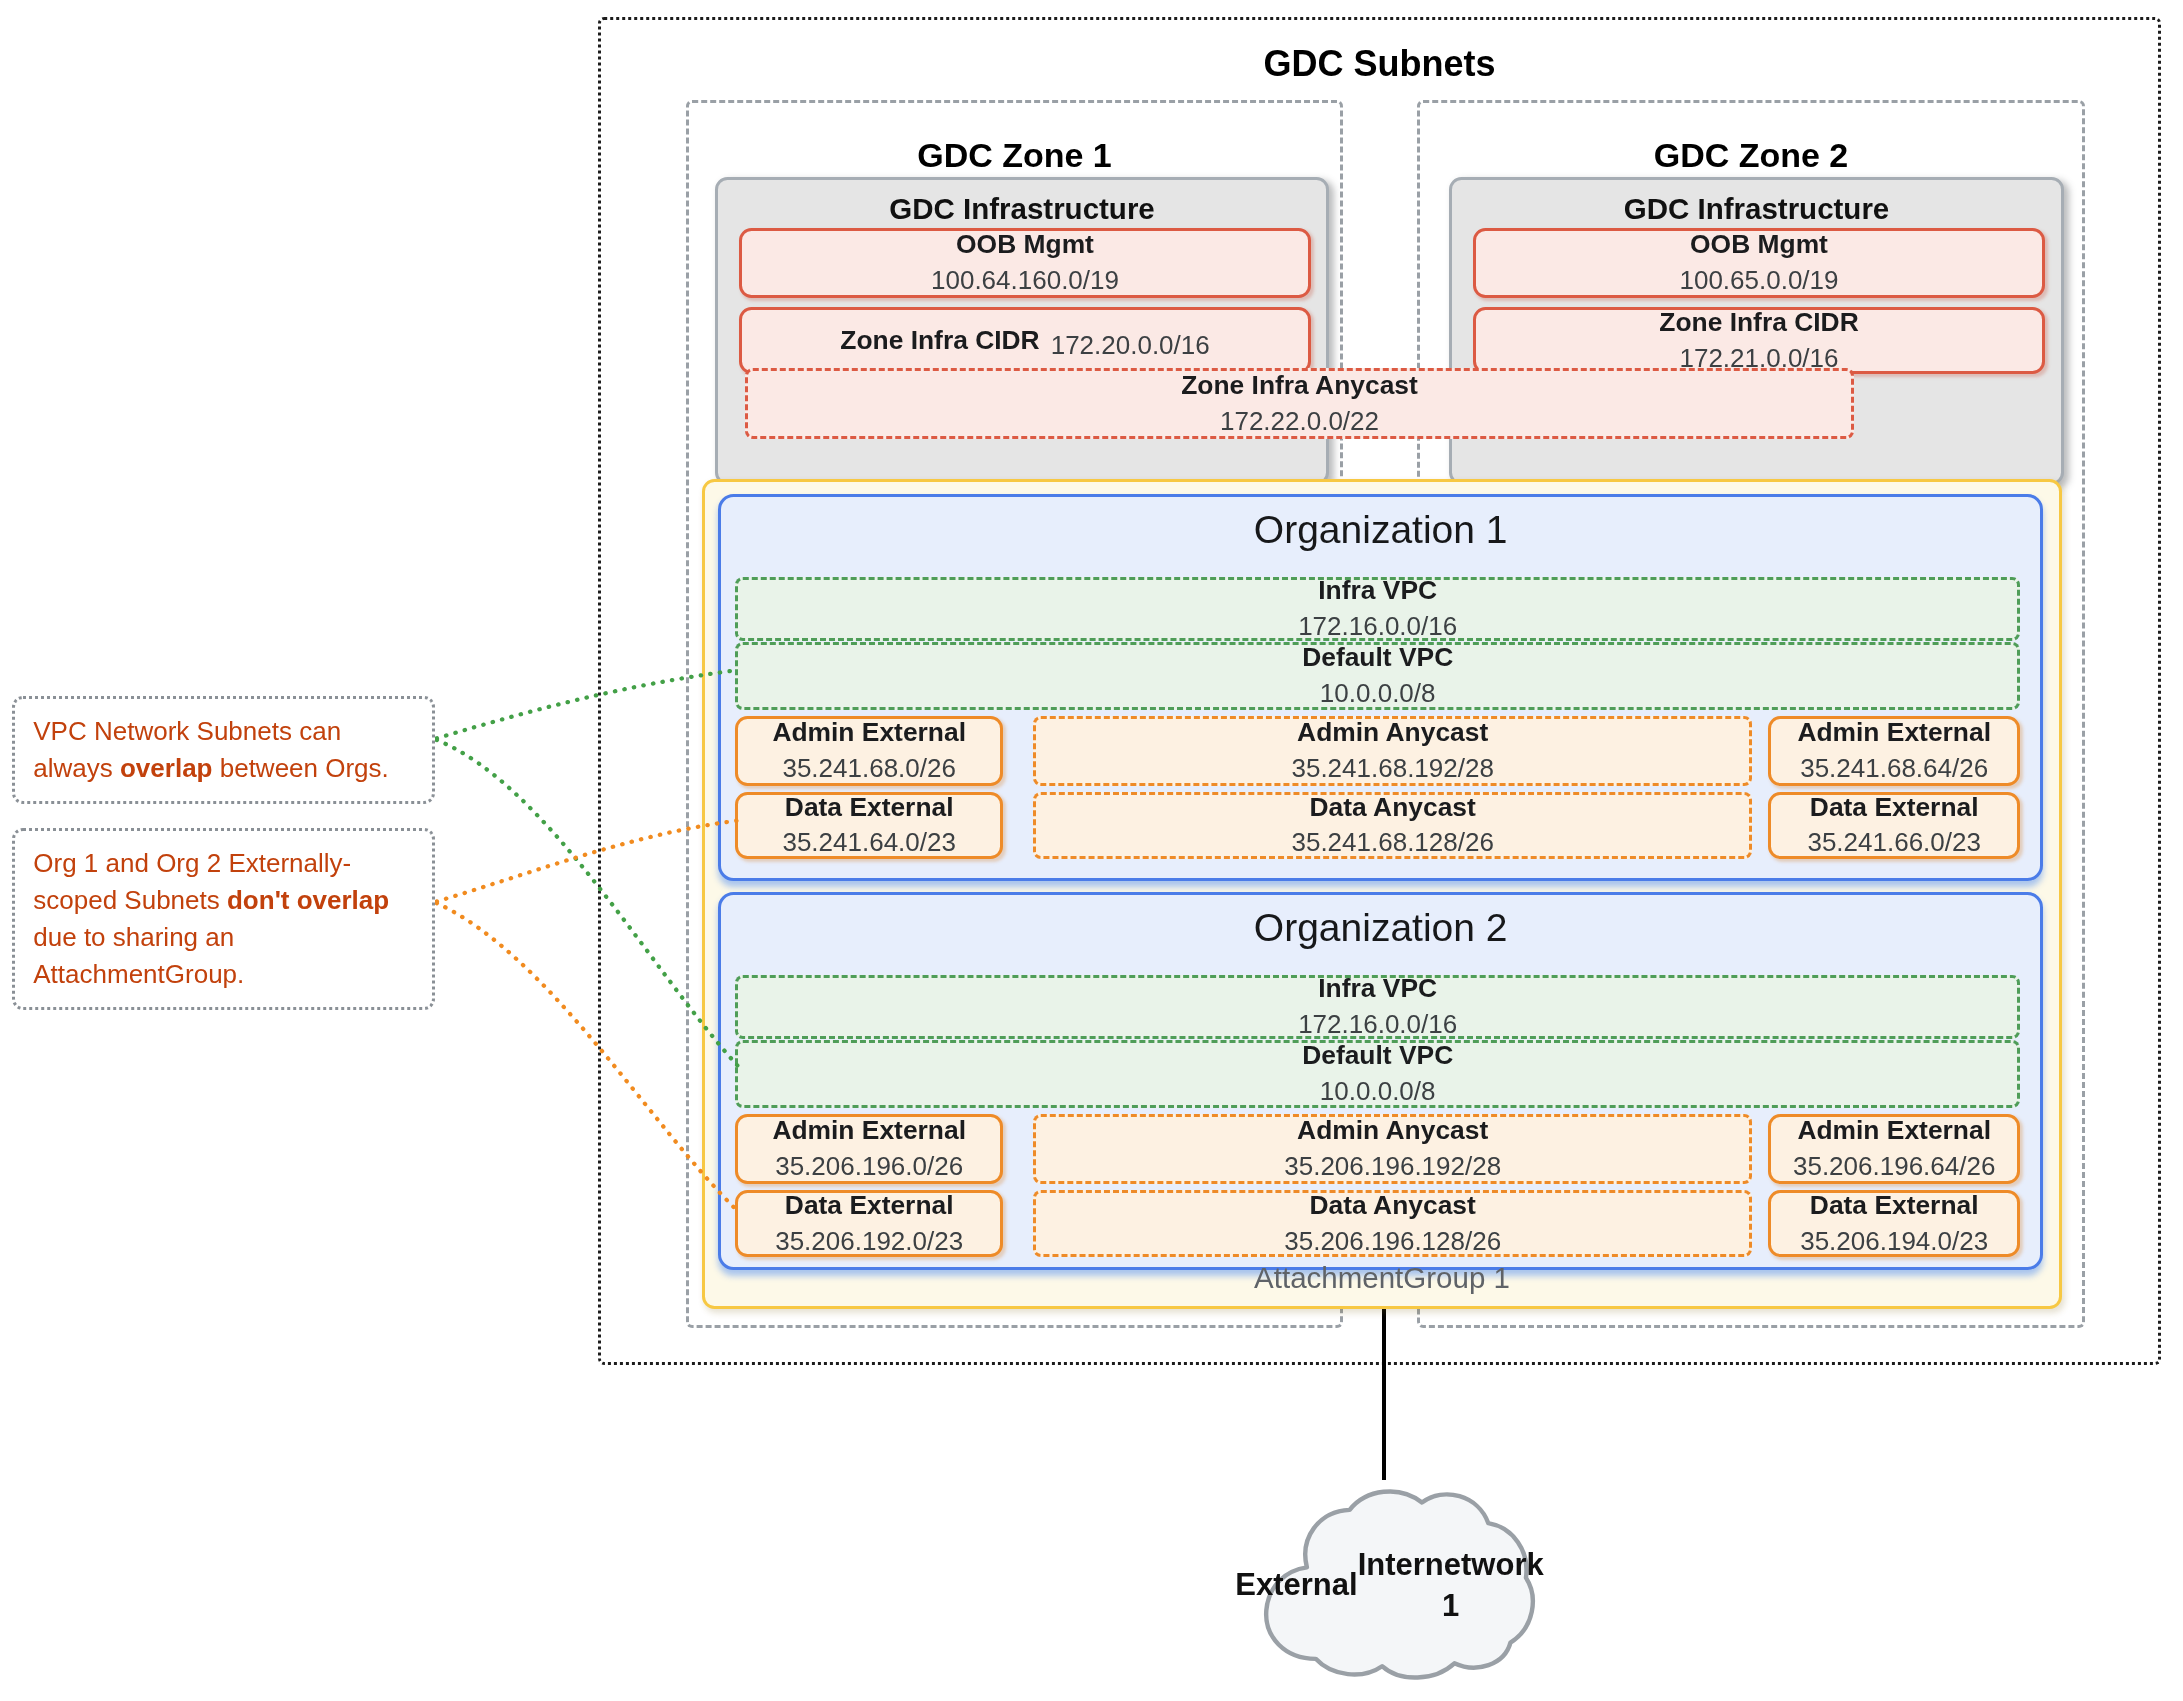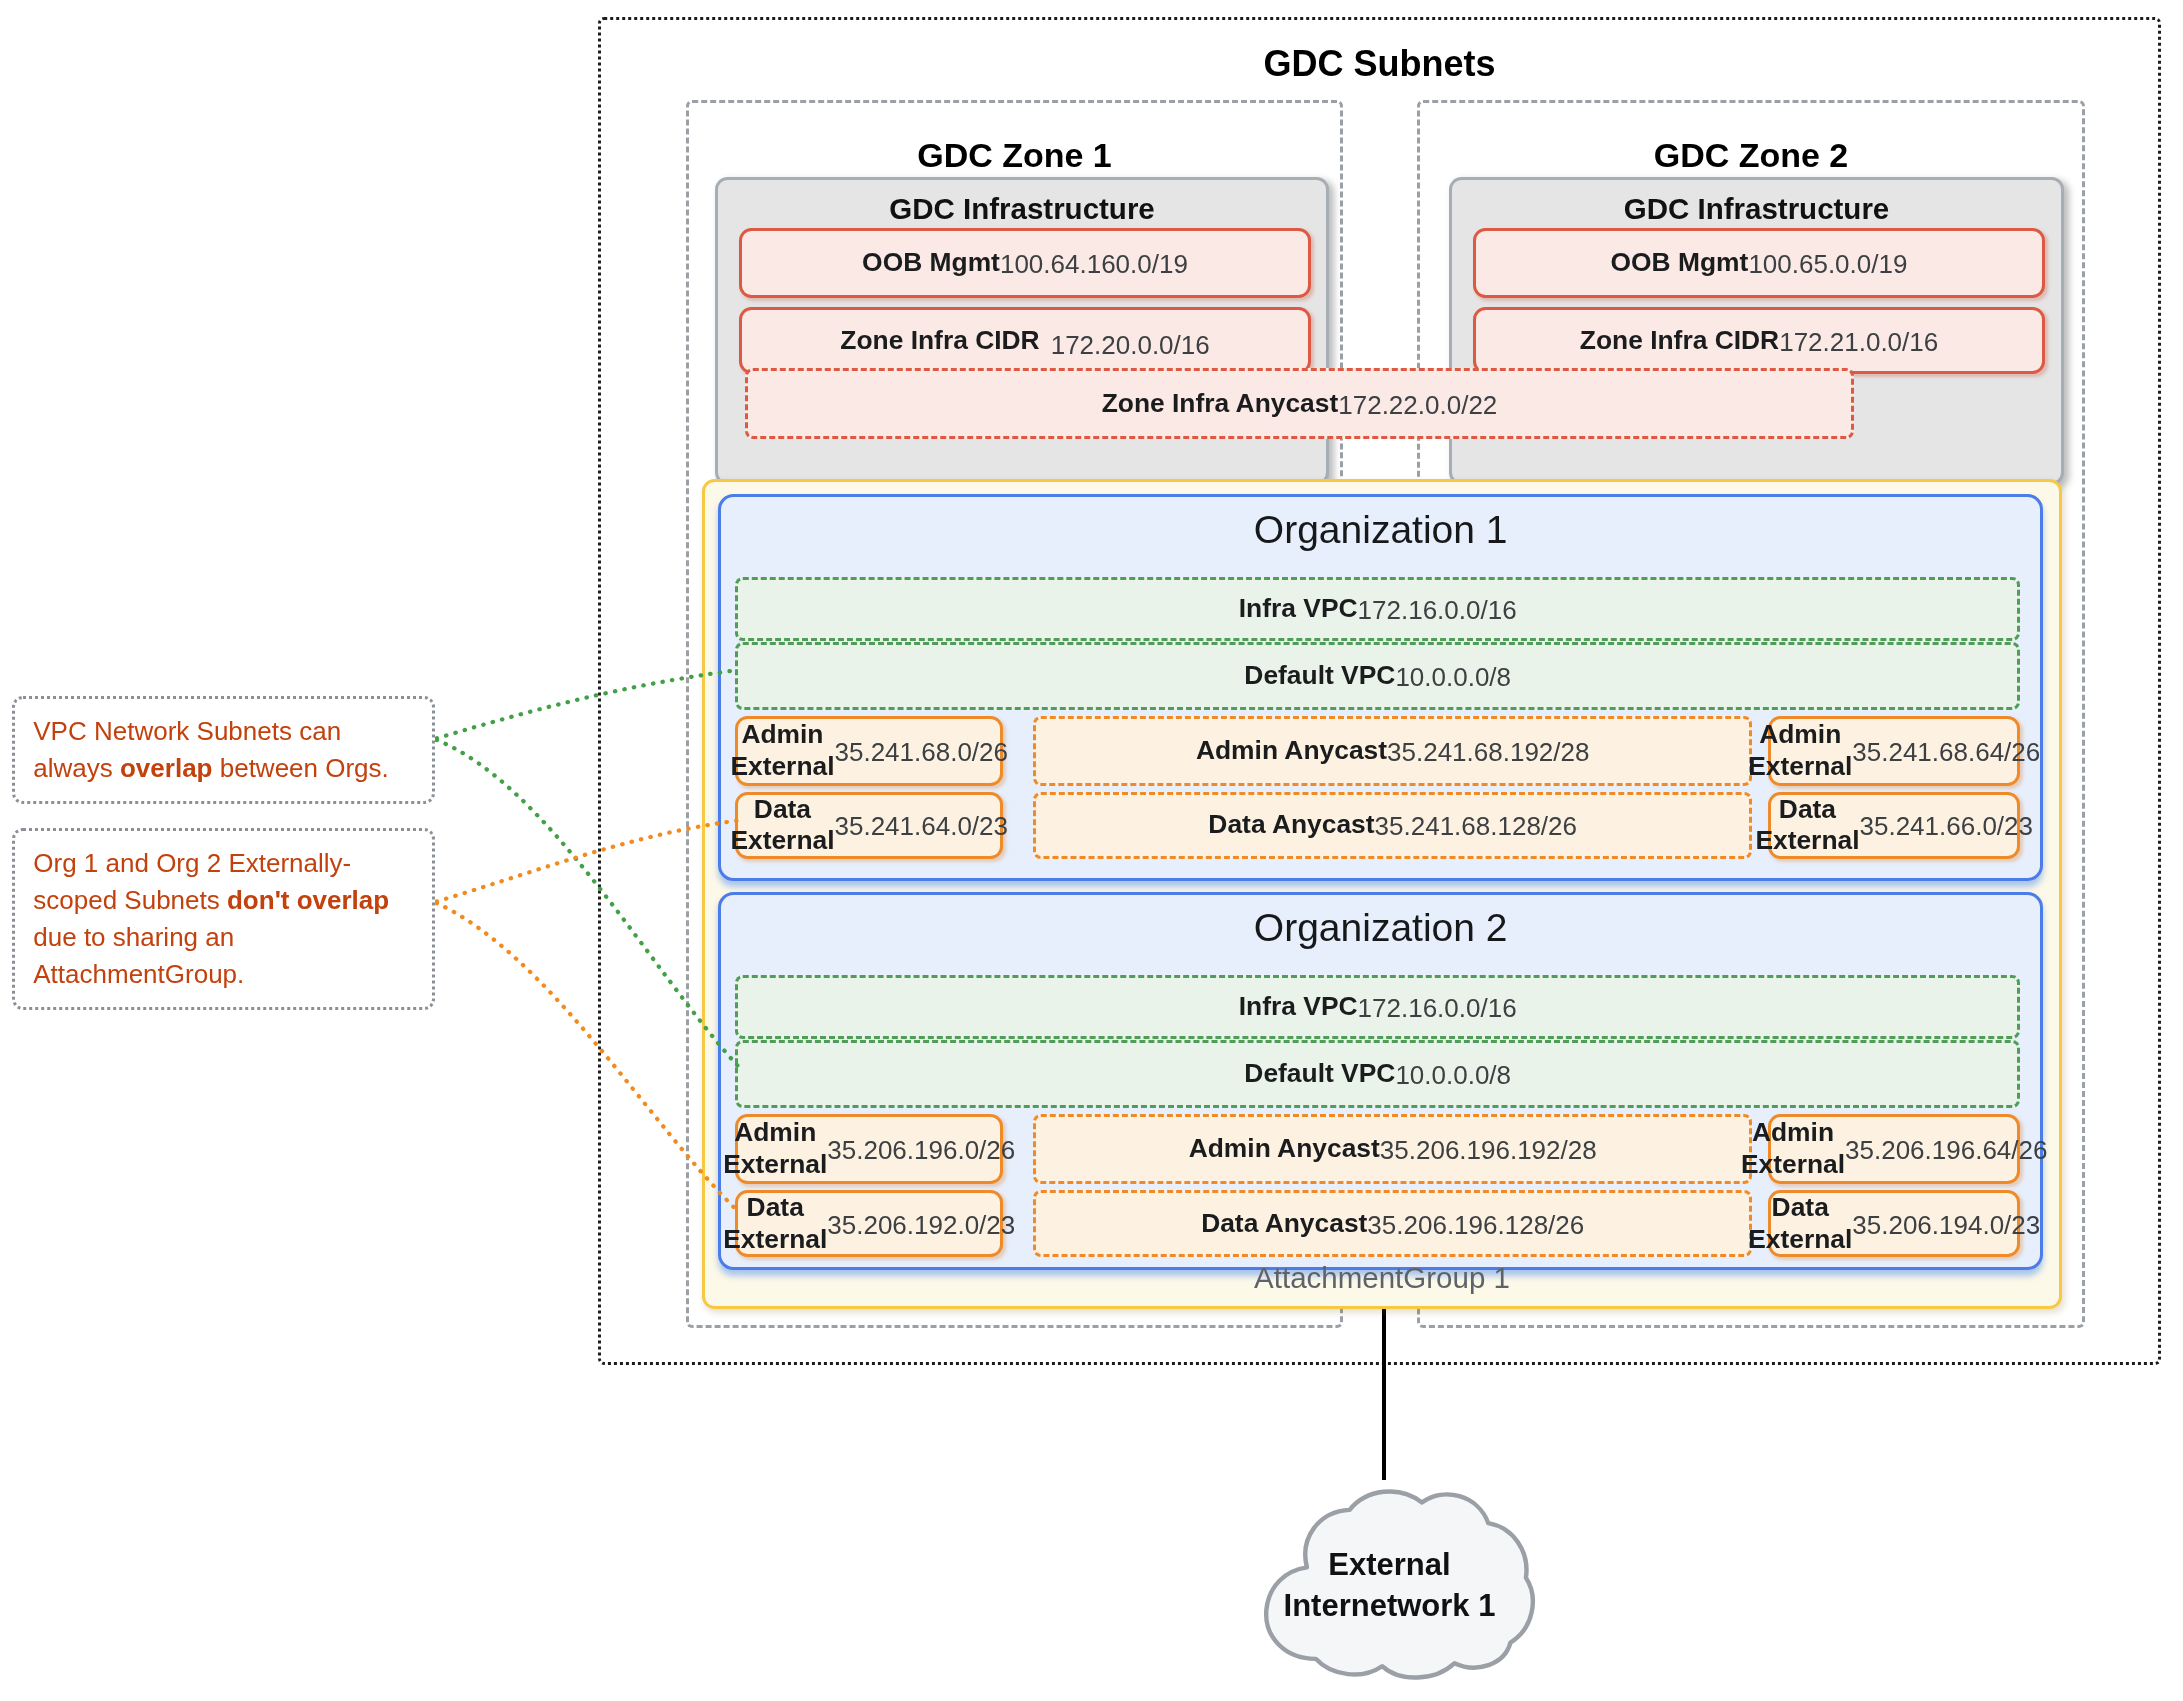--- a/index.html
+++ b/index.html
@@ -21,21 +21,21 @@
   .zone2 { left:816px; width:668px; }
   .zone-title { position:absolute; top:33px; left:0; right:0; text-align:center;
     font-size:34px; font-weight:bold; color:#000; }
 
   .infra { position:absolute; top:74px; background:#e5e5e5; border:3.1px solid #a6adb4;
     border-radius:12.4px; box-shadow:4.7px 3.9px 7px rgba(60,64,67,.35); }
   .zone1 .infra { left:26px; width:614px; height:308px; }
   .zone2 .infra { left:29px; width:615px; height:308px; }
   .infra-title { margin-top:12.4px; text-align:center; font-size:29.5px; font-weight:bold; color:#111; }
 
-  .box { display:flex; align-items:center; justify-content:center;
+  .box { display:flex; flex-direction:column; align-items:center; justify-content:center;
     text-align:center; }
   .box .t { font-size:26.4px; font-weight:bold; color:#1b1c1e; line-height:1.2; }
   .box .v { font-size:26px; color:#3c4043; line-height:1.25; margin-top:3.1px; }
   .inline-pair { flex-direction:row; gap:11px; }
   .inline-pair .v { margin-top:10px; }
 
   .red-solid  { position:absolute; background:#fbe9e5; border:3.9px solid #dc5a43;
     border-radius:12.4px; box-shadow:2.3px 2.3px 3.1px rgba(199,74,55,.28); }
   .oob  { left:21px; top:48px; width:572px; height:70px; }
   .cidr { left:21px; top:127px; width:572px; height:67px; }
@@ -81,21 +81,21 @@
   .a1 { top:696px; }
   .a2 { top:828px; }
 
   
   .connectors { position:absolute; left:0; top:0; width:2183px; height:1702px;
     z-index:4; pointer-events:none; }
   .dropline { position:absolute; left:1382px; top:1308px; width:3.9px; height:172px;
     background:#000; z-index:1; }
   .cloud { position:absolute; left:1242px; top:1473px; width:295px; height:225px; z-index:2; }
   .cloud svg { position:absolute; inset:0; }
-  .cloud-label { position:absolute; inset:0; display:flex; flex-direction:column;
+  .cloud-label { position:absolute; inset:0; display:flex; 
     align-items:center; justify-content:center; text-align:center;
     font-size:31px; font-weight:bold; color:#111; line-height:1.3; }
 </style>
 </head>
 <body>
 
 <div id="canvas">
 
   <div class="annotation a1"><span>VPC Network Subnets can always </span><b>overlap</b><span> between Orgs.</span></div>
 

